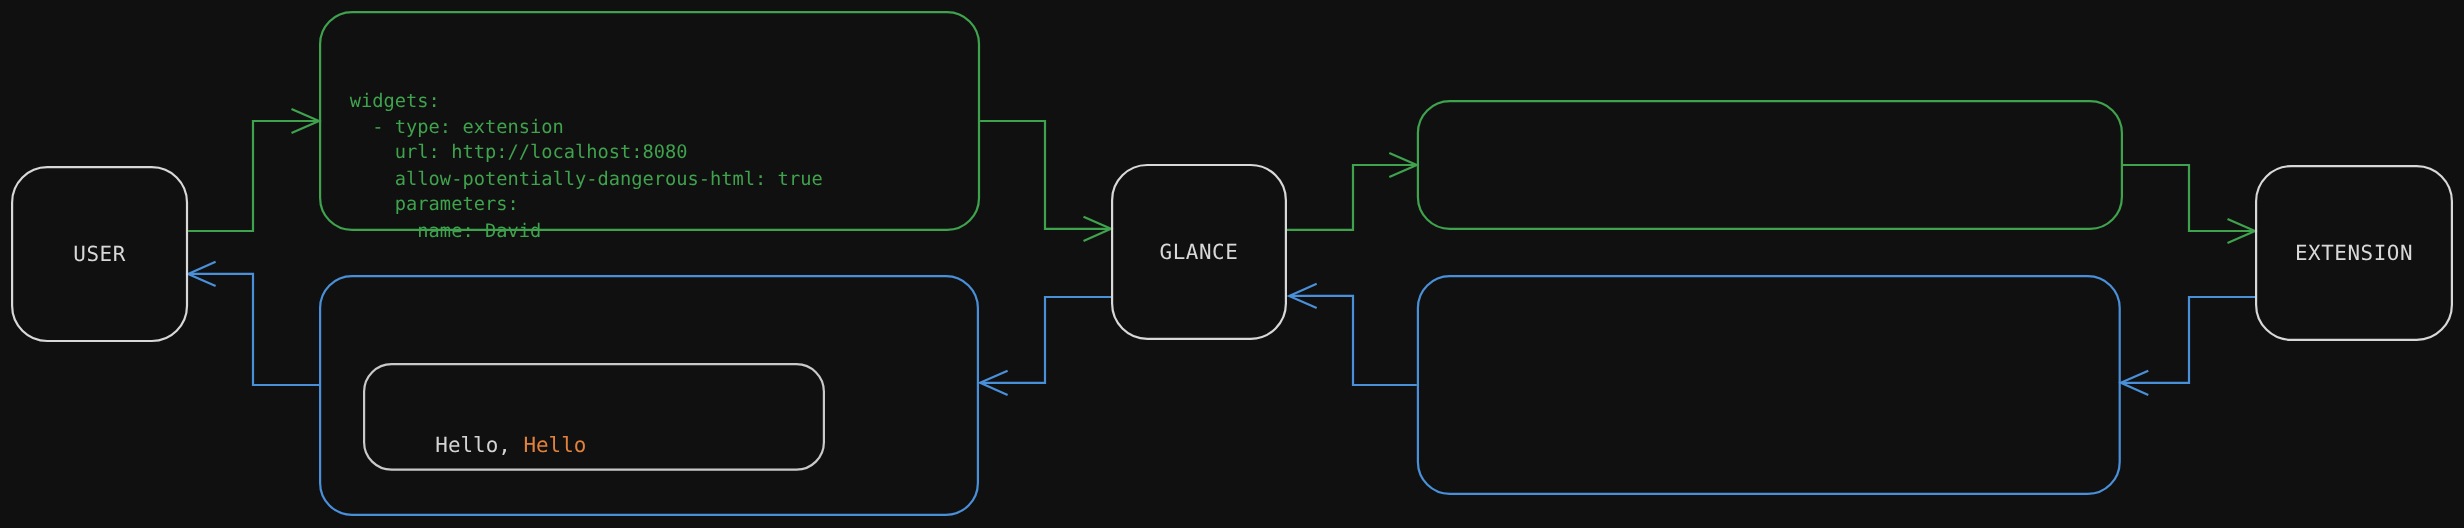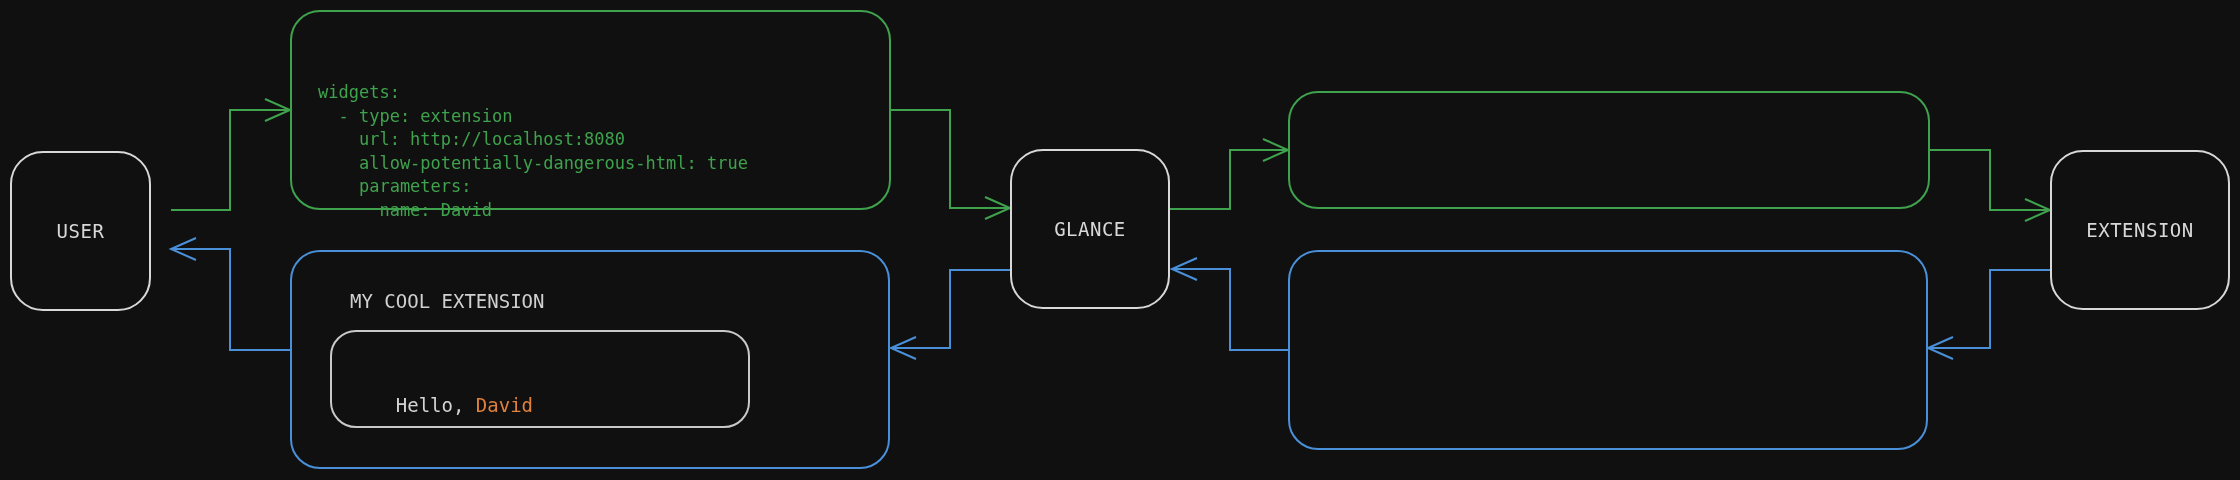--- a/index.html
+++ b/index.html
@@ -60,21 +60,21 @@
     <path class="route blue-line" d="M2050,270 H1990 V348 H1930"></path>
     <path class="route blue-line" d="M1953,337 L1928,348 L1953,359"></path>
     <path class="route blue-line" d="M1288,350 H1230 V269 H1174"></path>
     <path class="route blue-line" d="M1197,258 L1172,269 L1197,280"></path>
     <path class="route blue-line" d="M1010,270 H950 V348 H893"></path>
     <path class="route blue-line" d="M916,337 L891,348 L916,359"></path>
     <path class="route blue-line" d="M290,350 H230 V249 H173"></path>
     <path class="route blue-line" d="M196,238 L171,249 L196,260"></path>
   </svg>
 
-  <div class="box node" style="left:10px;top:151px;width:141px;height:160px;">
+  <div class="box node" style="left:10px;top:151px;width:161px;height:160px;">
     <span>USER</span>
   </div>
 
   <div class="box node" style="left:2050px;top:150px;width:180px;height:160px;">
     <span>EXTENSION</span>
   </div>
 
   <div class="box node" style="left:1010px;top:149px;width:160px;height:160px;">
     <span>GLANCE</span>
   </div>
@@ -85,19 +85,18 @@
     url: http://localhost:8080
     allow-potentially-dangerous-html: true
     parameters:
       name: David</pre>
 
   <div class="box green-box" style="left:1288px;top:91px;width:642px;height:118px;"></div>
 
   <div class="box blue-box" style="left:1288px;top:250px;width:640px;height:200px;"></div>
 
   <div class="box blue-box" style="left:290px;top:250px;width:600px;height:219px;"></div>
-  <div id="widget-title" style="left:350px;top:289px;">MY COOL EXTENSION</div>
   <div class="box" id="widget-inner-box" style="left:330px;top:330px;width:420px;height:98px;"></div>
   <div id="widget-greeting" style="left:350px;top:369px;">
-    <span>Hello, </span><span class="name">David</span>
+    <span>Hello, </span><span class="name">Hello</span>
   </div>
 
 </div>
 
 </body></html>

